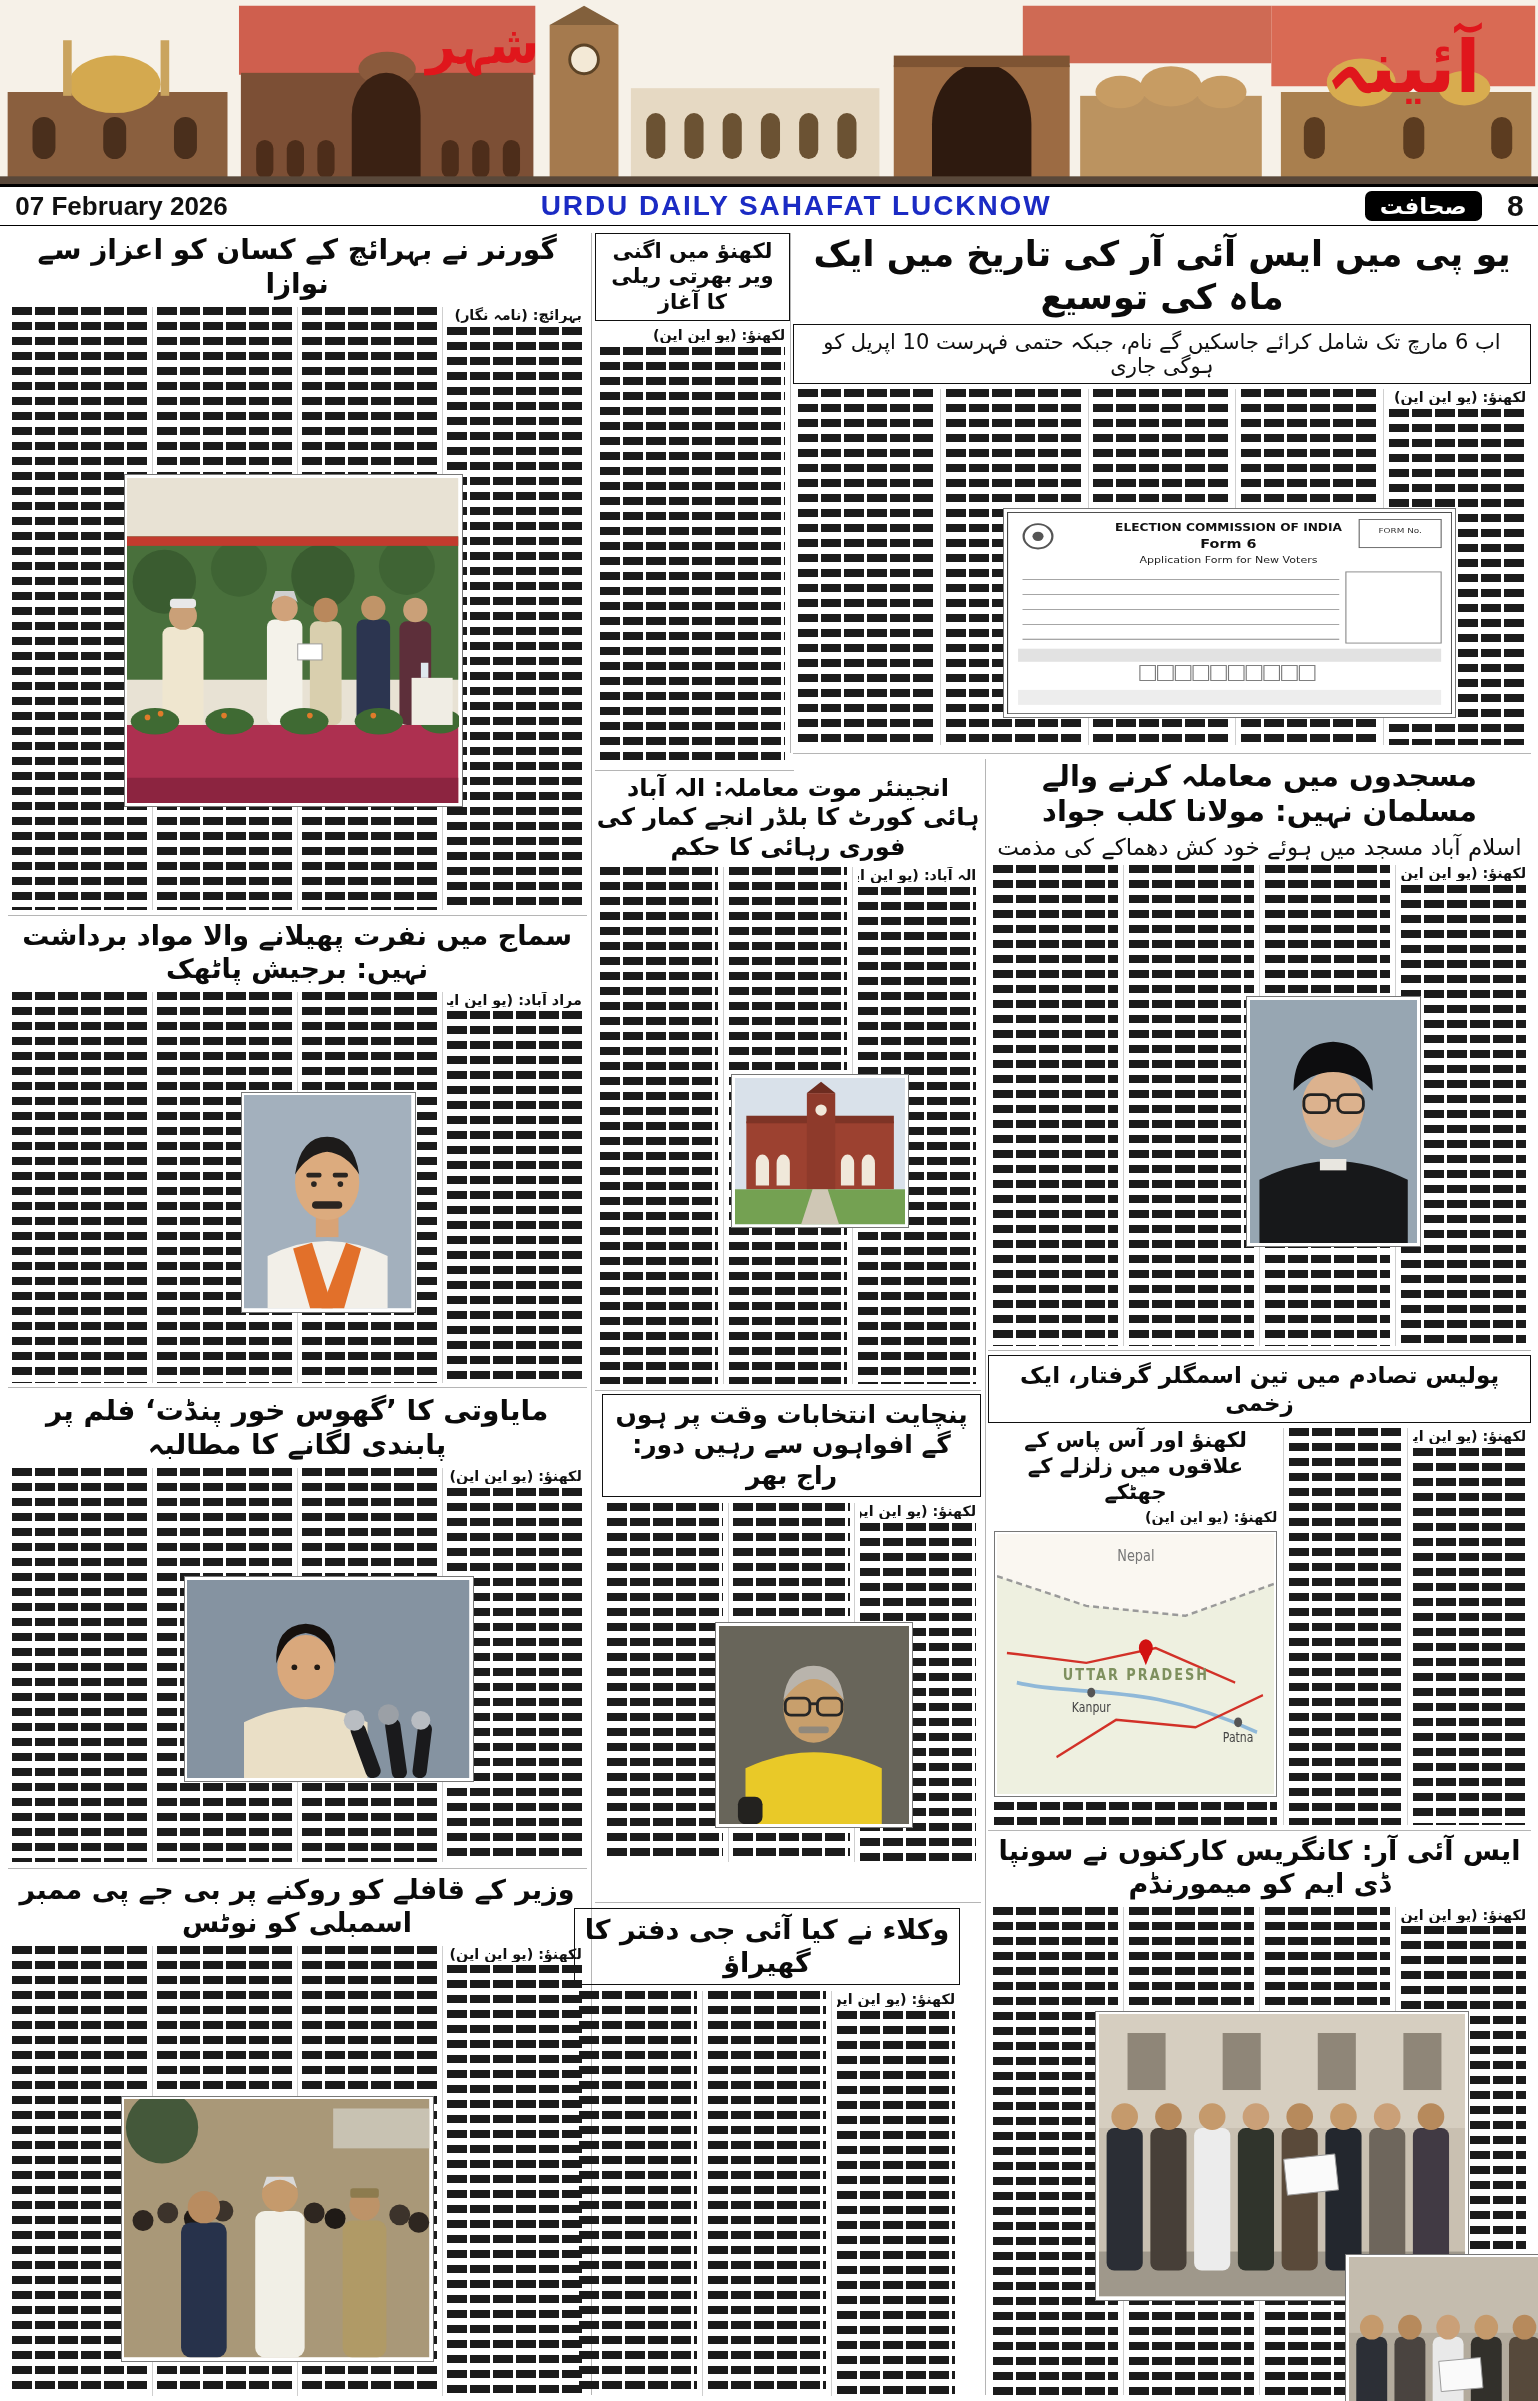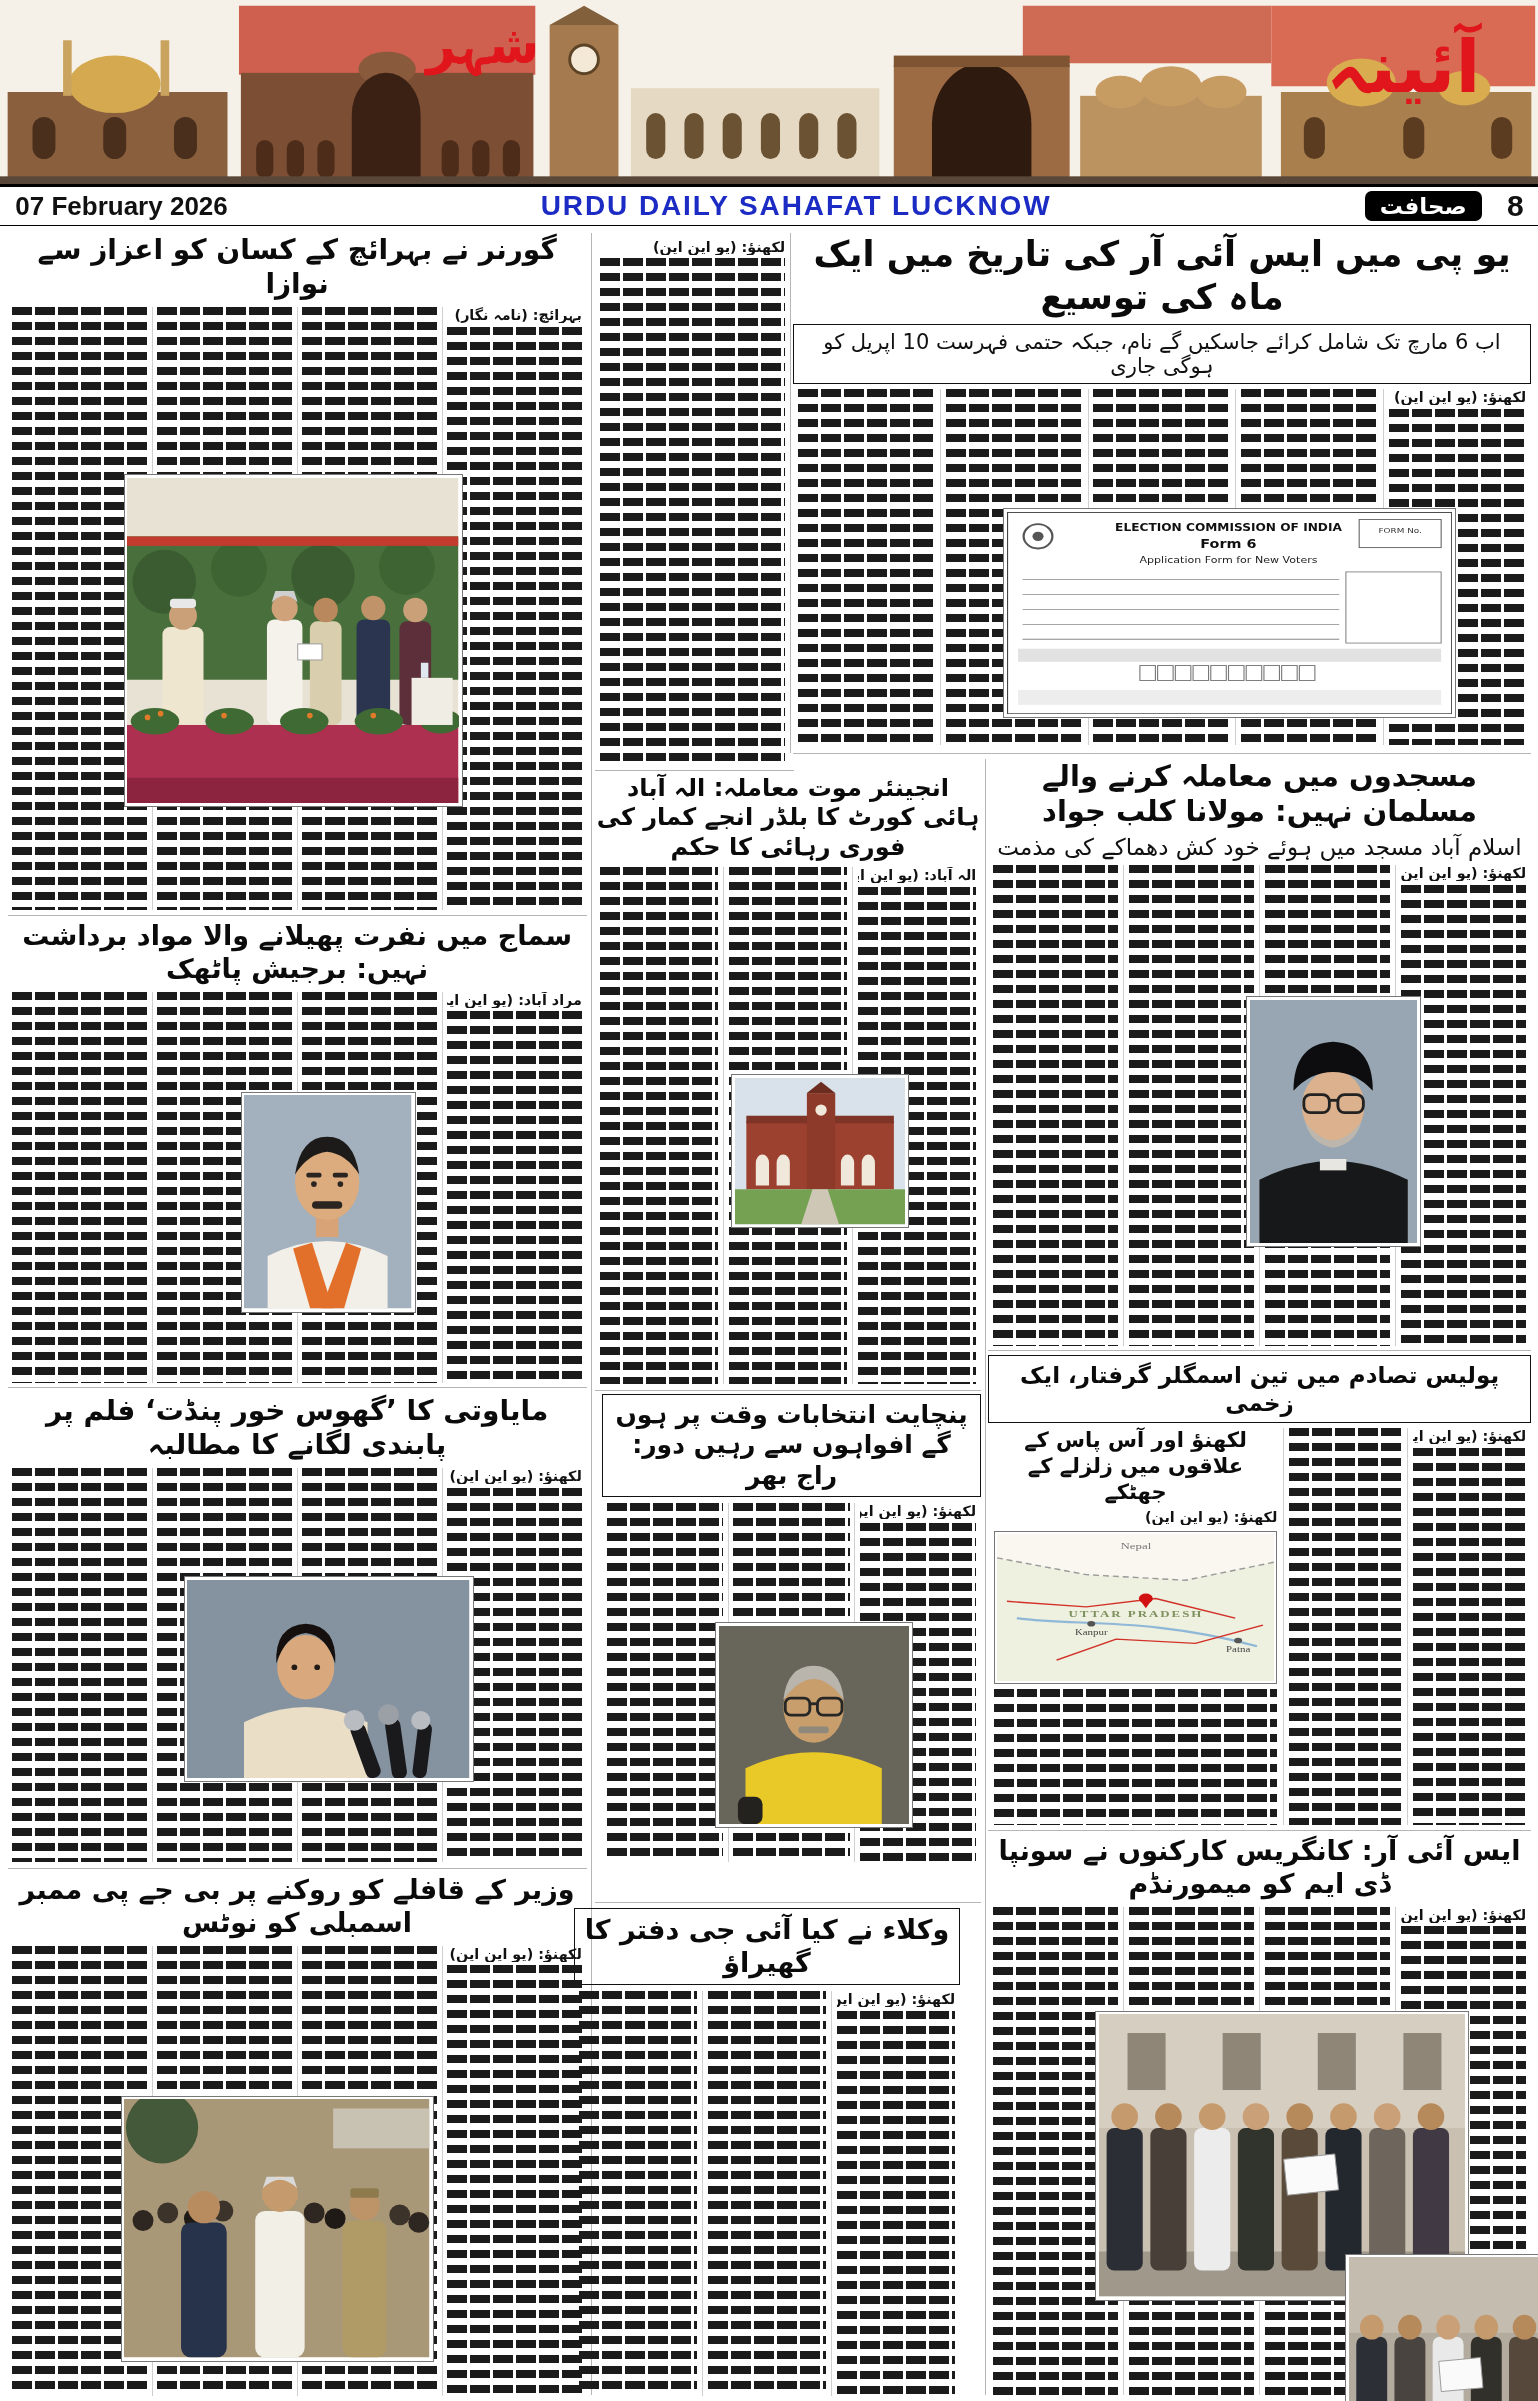--- a/index.html
+++ b/index.html
@@ -171,20 +171,21 @@
               <circle cx="336" cy="252" r="3" fill="#e07b2a"></circle>
           </g>
           <rect x="305" y="212" width="44" height="50" fill="#f0ede4"></rect>
             <rect x="315" y="196" width="8" height="16" fill="#dfe8ee"></rect>
         </svg>
       </figure>
     </div>
   </section>
 
   <section class="abs article" style="left:595px;top:233px;width:195px;height:533px;">
+    <h2 class="urdu headline boxed" style="font-size:21px;">لکھنؤ میں اگنی ویر بھرتی ریلی کا آغاز</h2>
     <div class="body">
       <div class="cols">
         <div class="col">
             <div class="urdu dateline">لکھنؤ: (یو این این)</div>
             <div class="sim"></div>
           </div>
       </div>
     </div>
   </section>
 
@@ -433,21 +434,21 @@
               <div class="sim"></div>
             </div>
           <div class="col">
               <div class="sim"></div>
             </div>
         </div>
       </div>
       <div style="width:296px;display:flex;flex-direction:column;border-right:1px solid #cfcfcf;padding:0 5.7px;box-sizing:border-box;">
         <h3 class="urdu headline" style="font-size:21px;">لکھنؤ اور آس پاس کے علاقوں میں زلزلے کے جھٹکے</h3>
         <div class="urdu dateline" style="margin-top:3.8px;">لکھنؤ: (یو این این)</div>
-        <figure class="figflow" style="width:100%;height:153px;margin:1.9px 0 5.7px 0;font-family:Liberation Serif, serif;">
+        <figure class="figflow" style="width:100%;height:266px;margin:1.9px 0 5.7px 0;">
           <svg viewBox="0 0 280 210" preserveAspectRatio="none">
             <rect width="280" height="210" fill="#eef0e0"></rect>
             <path d="M0 0 H280 V40 L190 66 L90 58 L0 34 Z" fill="#faf7f1"></path>
             <path d="M0 34 L90 58 L190 66 L280 40" stroke="#9a9a9a" fill="none" stroke-width="2" stroke-dasharray="6 4"></path>
             <path d="M20 120 C 80 132, 150 118, 262 160" stroke="#8fb8d8" fill="none" stroke-width="3"></path>
             <path d="M10 96 L90 104 L160 92 L240 120" stroke="#d23128" fill="none" stroke-width="2"></path>
             <path d="M60 180 L120 150 L200 156 L268 130" stroke="#d23128" fill="none" stroke-width="2"></path>
             <circle cx="95" cy="128" r="4" fill="#555"></circle>
             <circle cx="243" cy="152" r="4" fill="#555"></circle>
             <circle cx="150" cy="92" r="7" fill="#d21212"></circle>

